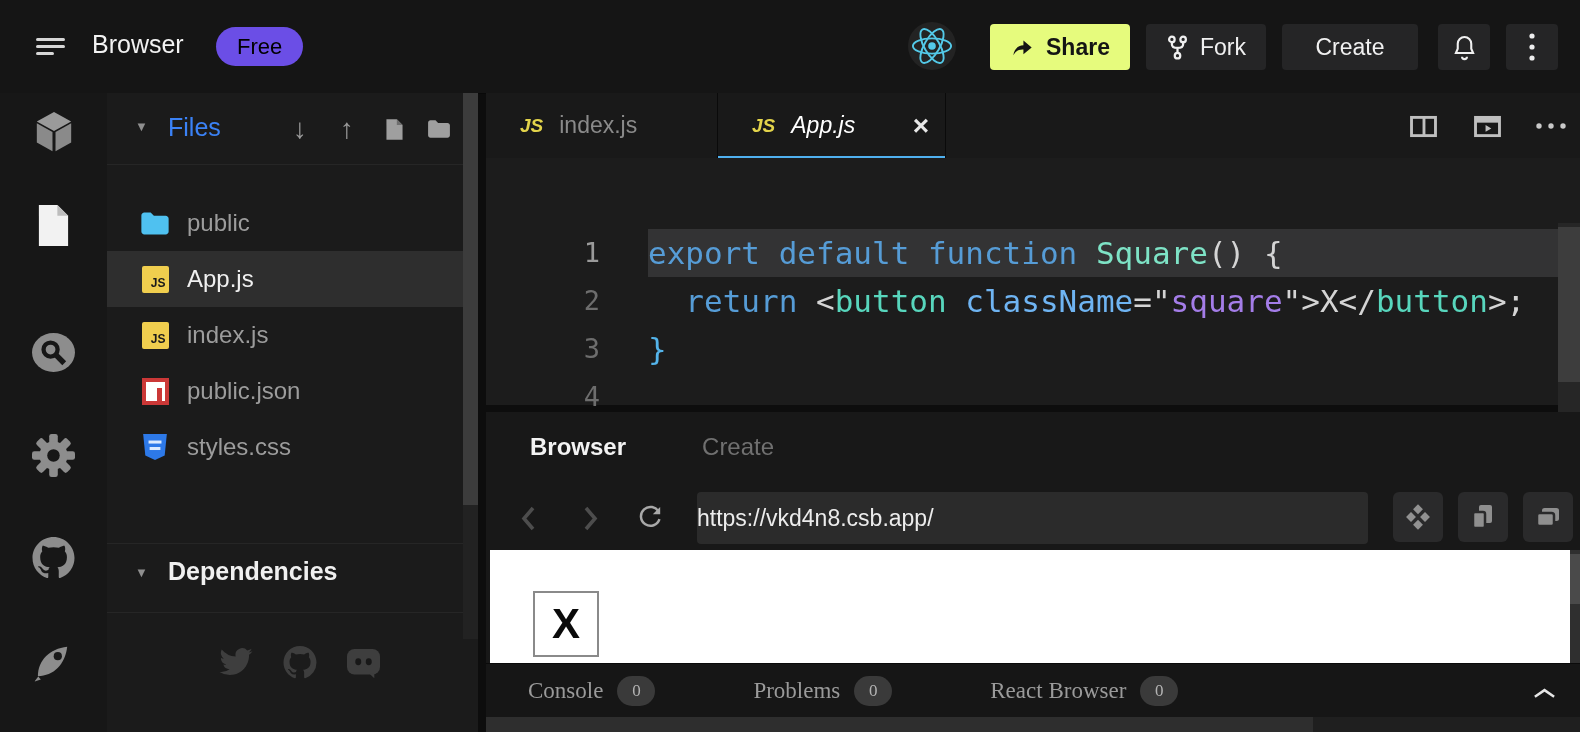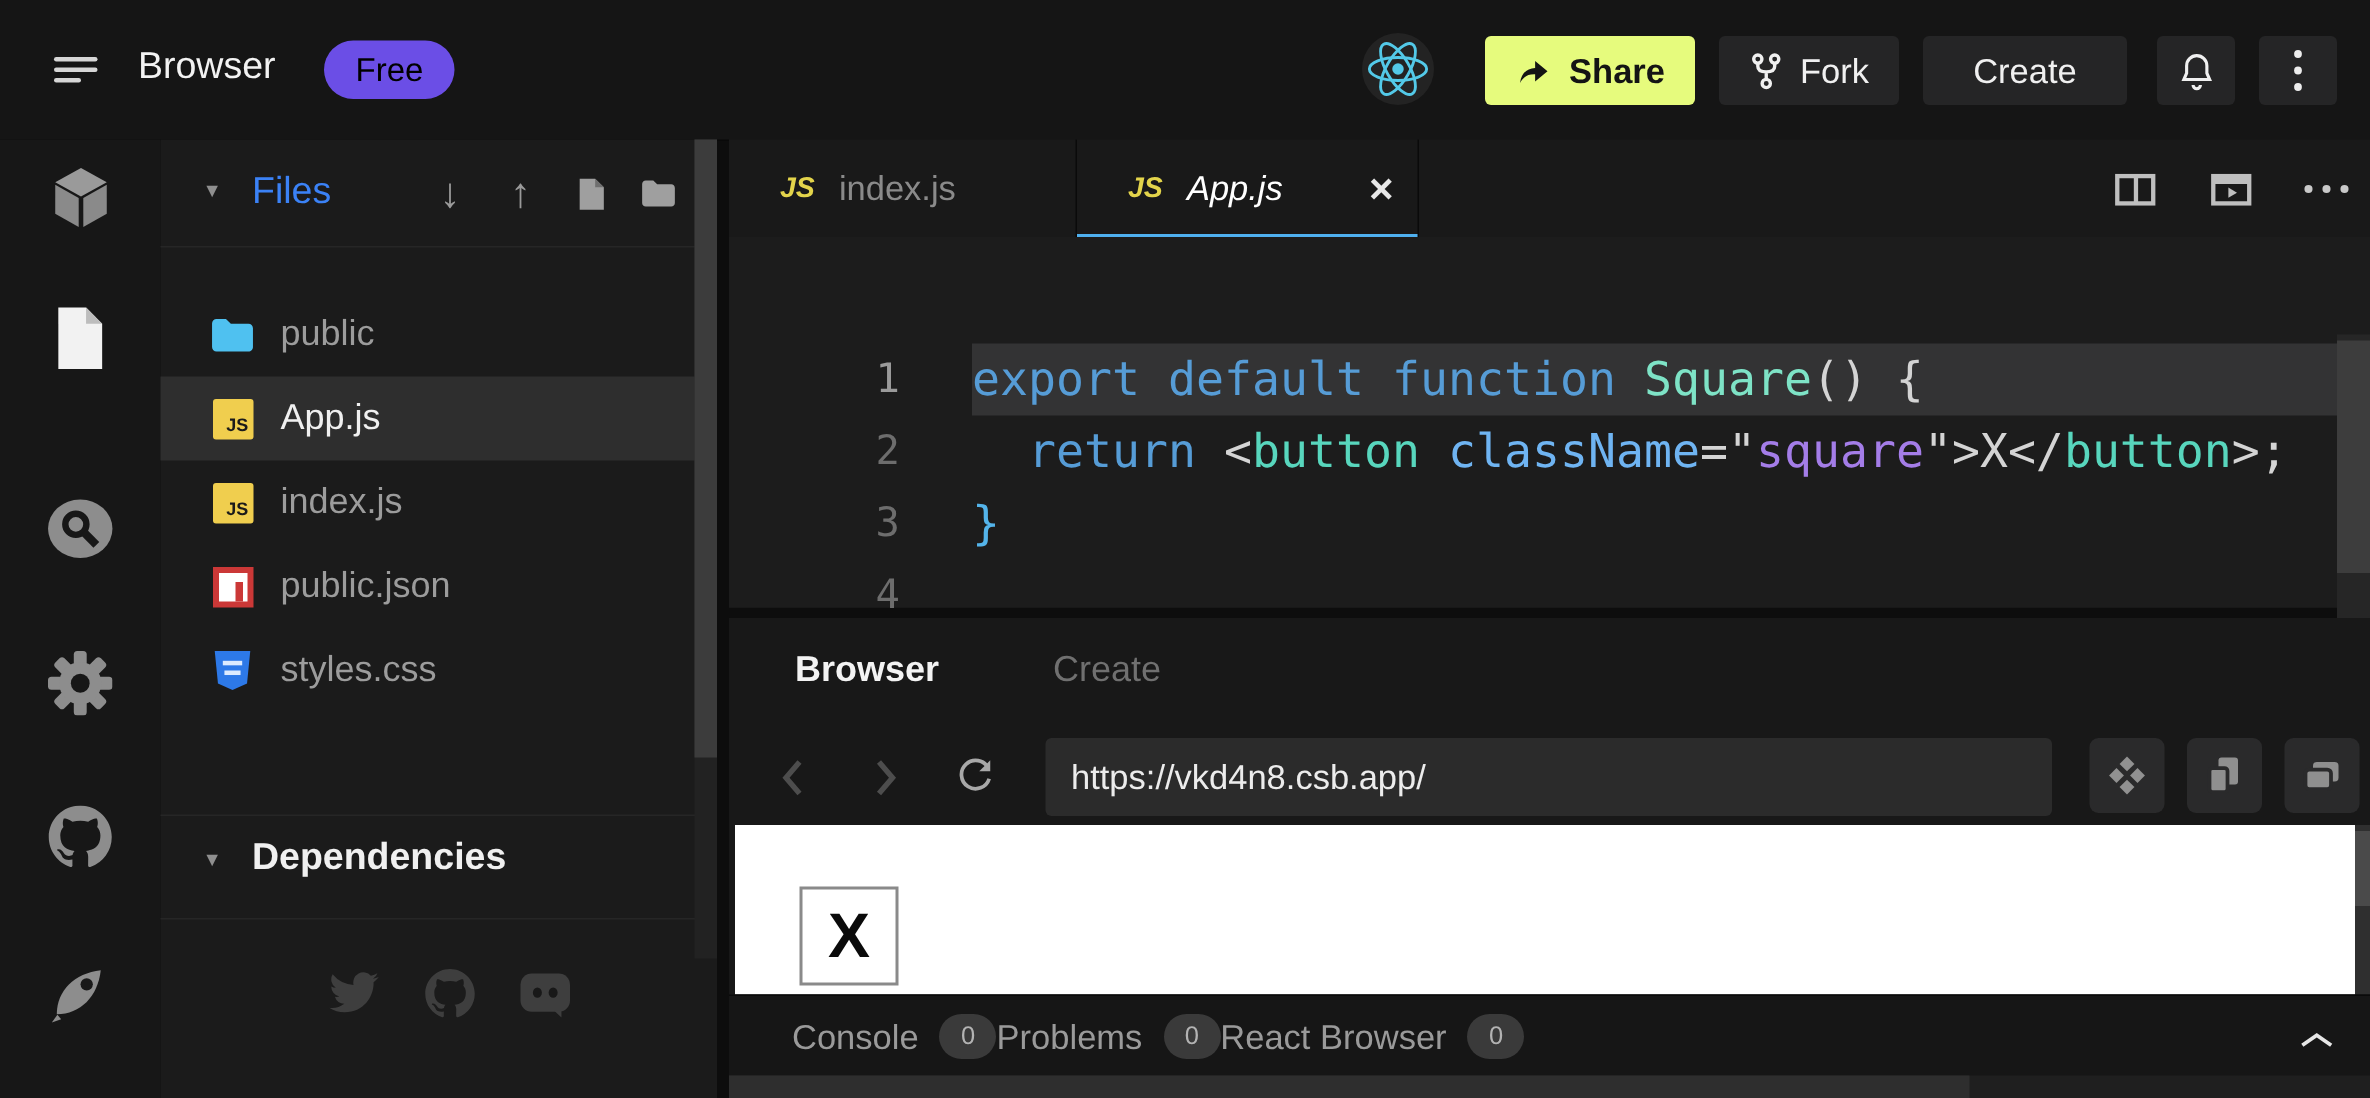--- a/index.html
+++ b/index.html
@@ -79,31 +79,31 @@
   .ed-vsb-track{position:absolute;left:1072px;top:65px;width:22px;height:247px;background:#262626;}
   .ed-vsb-thumb{position:absolute;left:1072px;top:69px;width:22px;height:155px;background:#3d3d3d;cursor:pointer;}
 
   
   .devpanel{position:absolute;left:486px;top:412px;width:1094px;height:320px;background:#181818;}
   .pv-tabs{position:absolute;left:44px;top:0;height:70px;display:flex;gap:76px;align-items:center;}
   .pv-tab{font-size:24px;color:#707070;cursor:pointer;}
   .pv-tab.active{color:#f3f3f3;font-weight:600;}
   .nav-ico{position:absolute;display:flex;align-items:center;justify-content:center;width:36px;height:36px;cursor:pointer;}
   .urlbar{position:absolute;left:211px;top:80px;width:671px;height:52px;border-radius:4px;background:#2b2b2b;
-        color:#ececec;font-size:23px;line-height:52px;padding-left:17px;box-sizing:border-box;cursor:text;
+        color:#ececec;font-size:23px;line-height:52px;box-sizing:border-box;cursor:text;
         white-space:nowrap;overflow:hidden;}
   .pv-btn{position:absolute;top:80px;width:50px;height:50px;border-radius:6px;background:#2a2a2b;
         display:flex;align-items:center;justify-content:center;cursor:pointer;}
   .pv-white{position:absolute;left:4px;top:138px;width:1080px;height:113px;background:#ffffff;}
   .pv-sb-track{position:absolute;left:1084px;top:138px;width:10px;height:113px;background:#2f2f2f;}
   .pv-sb-thumb{position:absolute;left:1084px;top:142px;width:10px;height:50px;background:#4a4a4a;cursor:pointer;}
   .sq-btn{position:absolute;left:43px;top:41px;width:66px;height:66px;background:#fff;border:2px solid #8a8a8a;
         color:#0a0a0a;font-size:42px;font-weight:700;display:flex;align-items:center;justify-content:center;cursor:pointer;}
   .con-bar{position:absolute;left:0;top:251px;width:1094px;height:54px;background:#161616;border-top:1px solid #0a0a0a;}
-  .con-items{position:absolute;left:42px;top:0;height:54px;display:flex;align-items:center;}
+  .con-items{position:absolute;left:42px;top:0;height:54px;display:flex;align-items:center;gap:98px;font-family:Liberation Serif, serif;}
   .con-item{display:flex;align-items:center;gap:14px;font-size:23px;color:#9a9a9a;cursor:pointer;}
   .badge{min-width:38px;height:30px;border-radius:15px;background:#3a3a3a;color:#b3b3b3;font-size:17px;
         display:flex;align-items:center;justify-content:center;box-sizing:border-box;padding:0 6px;}
   .con-chevron{position:absolute;left:1040px;top:17px;width:36px;height:24px;display:flex;align-items:center;
         justify-content:center;cursor:pointer;}
   .bottom-strip{position:absolute;left:0;top:305px;width:1094px;height:15px;background:#1f1f1f;}
   .bottom-thumb{position:absolute;left:0;top:305px;width:827px;height:15px;background:#2e2e2e;cursor:pointer;}
 </style>
 </head>
 <body>

